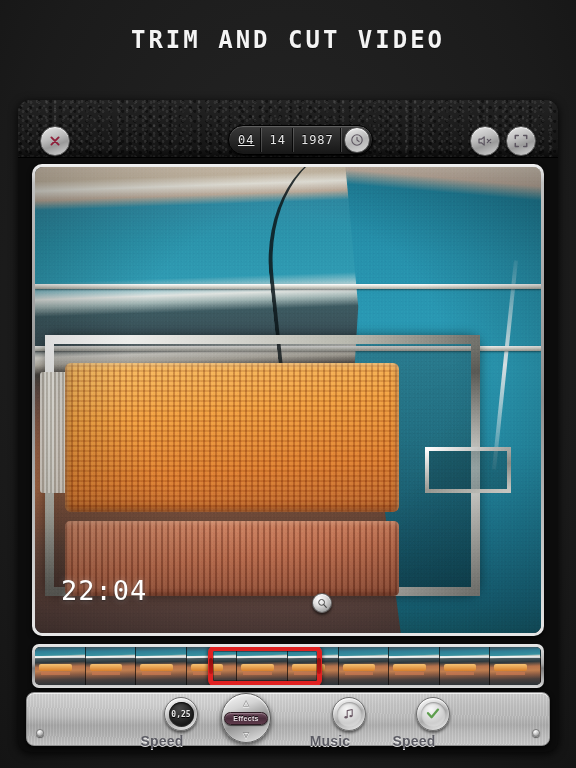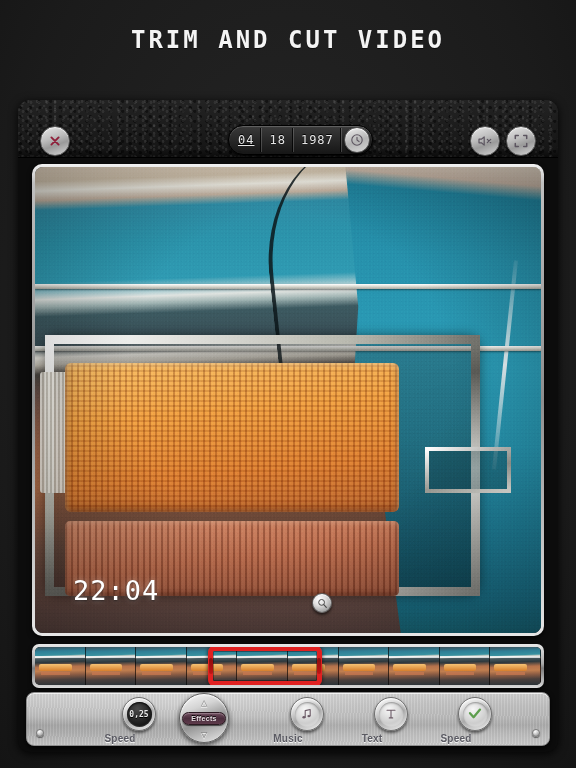--- a/index.html
+++ b/index.html
@@ -244,21 +244,21 @@
     mix-blend-mode: overlay;
   }
   .vid-vig {
     position: absolute; inset: 0;
     background: radial-gradient(ellipse at 50% 45%, rgba(0,0,0,0) 45%, rgba(0,0,0,.32) 100%);
   }
 
   
   .stamp {
     position: absolute;
-    left: 38px; bottom: 24px;
+    left: 26px; bottom: 24px;
     color: #fff;
     font-family: "DejaVu Sans Mono", monospace;
     font-size: 27px;
     line-height: 1.28;
     letter-spacing: 1px;
     text-shadow: 0 0 6px rgba(255,255,255,.35), 0 1px 2px rgba(0,0,0,.5);
   }
   .magnifier {
     position: absolute;
     left: 277px; bottom: 20px;
@@ -370,21 +370,21 @@
     gap: 28px;
   }
   .ctl {
     width: 56px;
     display: flex; flex-direction: column;
     align-items: center;
   }
   .ctl-label {
     margin-top: 2px;
     font-family: "Liberation Sans", sans-serif;
-    font-size: 10px;
+    font-size: 14px;
     font-weight: bold;
     color: #5a5a62;
     text-shadow: 0 1px 0 rgba(255,255,255,.85);
     letter-spacing: .2px;
   }
   .knob {
     width: 34px; height: 34px;
     border-radius: 50%;
     background: linear-gradient(155deg, #fdfdfd 0%, #dddddd 28%, #aaaaaa 55%, #f0f0f0 100%);
     border: 1px solid #6f6f6f;
@@ -534,30 +534,20 @@
               <svg width="14" height="14" viewBox="0 0 14 14">
                 <path d="M5.2 10.2V3.6l5-1.1v6.3" fill="none" stroke="#6b5a66" stroke-width="1.1" stroke-linecap="round" stroke-linejoin="round"></path>
                 <ellipse cx="3.9" cy="10.3" rx="1.5" ry="1.2" fill="#6b5a66"></ellipse>
                 <ellipse cx="8.9" cy="9.1" rx="1.5" ry="1.2" fill="#6b5a66"></ellipse>
               </svg>
             </div>
           </div>
           <div class="ctl-label">Music</div>
         </div>
 
-        <div class="ctl">
-          <div class="knob">
-            <div class="knob-inner">
-              <svg width="14" height="14" viewBox="0 0 14 14">
-                <path d="M3 3.3h8M7 3.3v7.6M5.3 10.9h3.4" fill="none" stroke="#6b5a66" stroke-width="1.1" stroke-linecap="round"></path>
-              </svg>
-            </div>
-          </div>
-          <div class="ctl-label">Text</div>
-        </div>
 
         <div class="ctl">
           <div class="knob">
             <div class="knob-inner">
               <svg width="16" height="16" viewBox="0 0 16 16">
                 <path d="M3 7.2l3.6 4L13 3.6" fill="none" stroke="#5e9e4e" stroke-width="2.3" stroke-linecap="round" stroke-linejoin="round"></path>
               </svg>
             </div>
           </div>
           <div class="ctl-label">Speed</div>
@@ -581,21 +571,21 @@
   </div>
 
   <div class="chrome-btn" id="fs-btn">
     <svg width="16" height="16" viewBox="0 0 16 16">
       <path d="M2.3 5.4V2.4h3M13.7 5.4V2.4h-3M2.3 10.6v3h3M13.7 10.6v3h-3" fill="none" stroke="#5c5560" stroke-width="1.5" stroke-linecap="round" stroke-linejoin="round"></path>
     </svg>
   </div>
 
   <div class="date-pill">
     <span class="date-seg">04</span>
-    <span class="date-seg">18</span>
+    <span class="date-seg">14</span>
     <span class="date-seg">1987</span>
     <span class="clock-btn">
       <svg width="14" height="14" viewBox="0 0 14 14">
         <circle cx="7" cy="7" r="5.2" fill="none" stroke="#5c5560" stroke-width="1.1"></circle>
         <path d="M7 4.2V7l2.1 1.6" fill="none" stroke="#5c5560" stroke-width="1.1" stroke-linecap="round"></path>
       </svg>
     </span>
   </div>
 
 </div>

